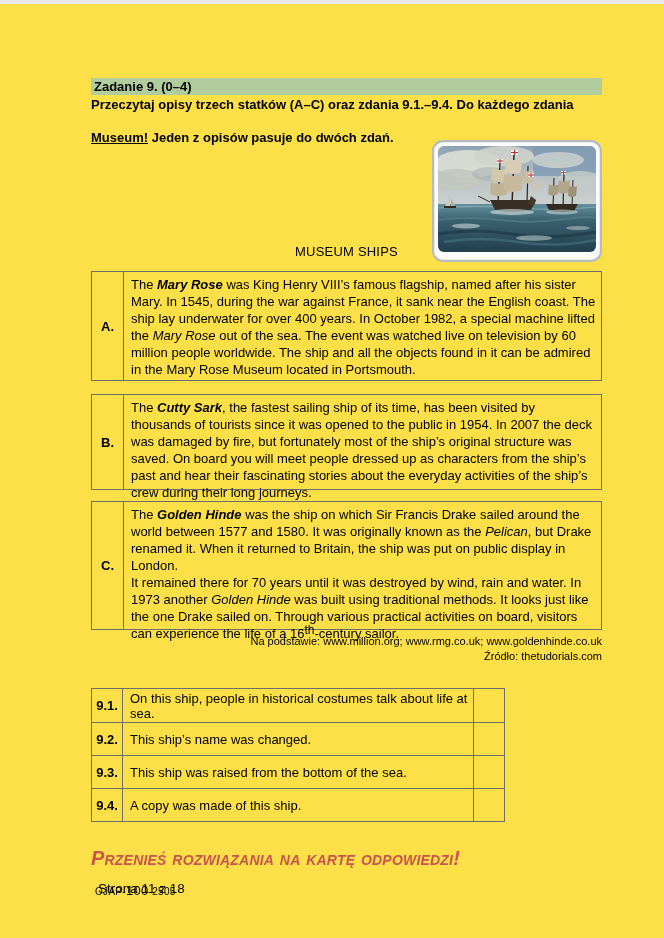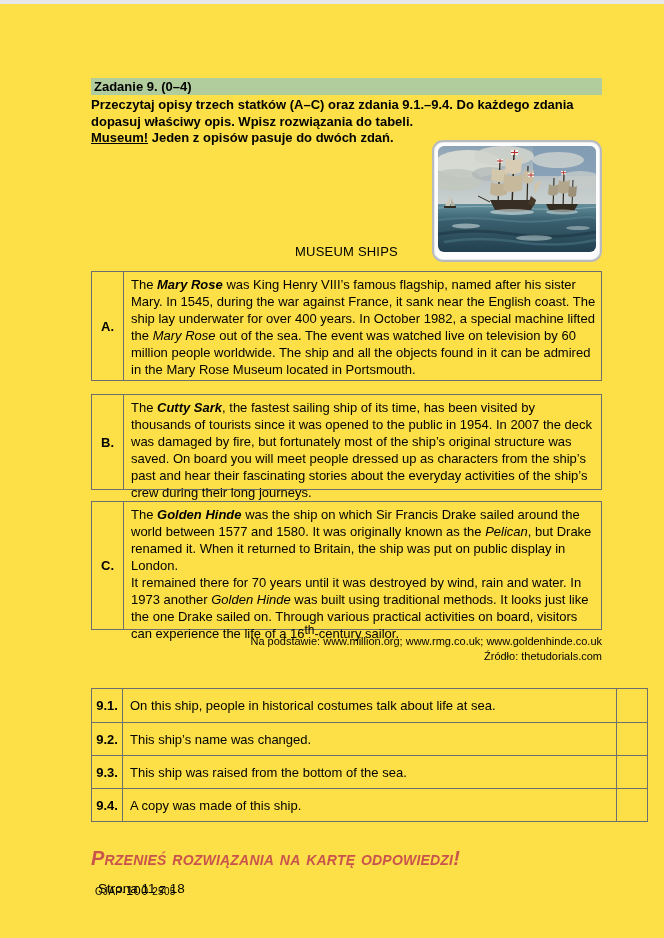--- a/index.html
+++ b/index.html
@@ -77,21 +77,21 @@
 
   
   .sources{
     left:91px;top:630px;width:511px;
     text-align:right;
     font-size:11px;line-height:15px;
   }
 
   
   .statements{
-    left:91px;top:684px;width:557px;
+    left:91px;top:684px;width:414px;
     box-sizing:border-box;
     border:1px solid var(--box_border,#6e6e6e);
   }
   .st-row{
     display:flex;height:33px;
     border-top:1px solid var(--box_border,#6e6e6e);
     box-sizing:border-box;
   }
   .st-row:first-child{border-top:none;}
   .st-label{
@@ -137,21 +137,21 @@
     font-size:13.5px;
   }
 </style>
 </head>
 <body>
 
 <div class="page">
 
   <div class="abs task-header">Zadanie 9. (0–4)</div>
 
-  <div class="abs instructions"><span>Przeczytaj opisy trzech statków (A–C) oraz zdania 9.1.–9.4. Do każdego zdania</span><br><span>dopasuj właściwy opis. Wpisz rozwiązania do tabeli.</span><br><span class="seg-u">Museum!</span><span> Jeden z opisów pasuje do dwóch zdań.</span></div>
+  <div class="abs instructions"><span>Przeczytaj opisy trzech statków (A–C) oraz zdania 9.1.–9.4. Do każdego zdania</span><br><br><span class="seg-u">Museum!</span><span> Jeden z opisów pasuje do dwóch zdań.</span></div>
 
   <div class="abs photo-frame">
     <svg width="158" height="106" viewBox="0 0 158 106">
       <defs>
         <linearGradient id="sky" x1="0" y1="0" x2="0" y2="1">
           <stop offset="0" stop-color="#8ba2b5"></stop>
           <stop offset="0.55" stop-color="#bcc4c6"></stop>
           <stop offset="1" stop-color="#ccd2d1"></stop>
         </linearGradient>
         <linearGradient id="sea" x1="0" y1="0" x2="0" y2="1">

